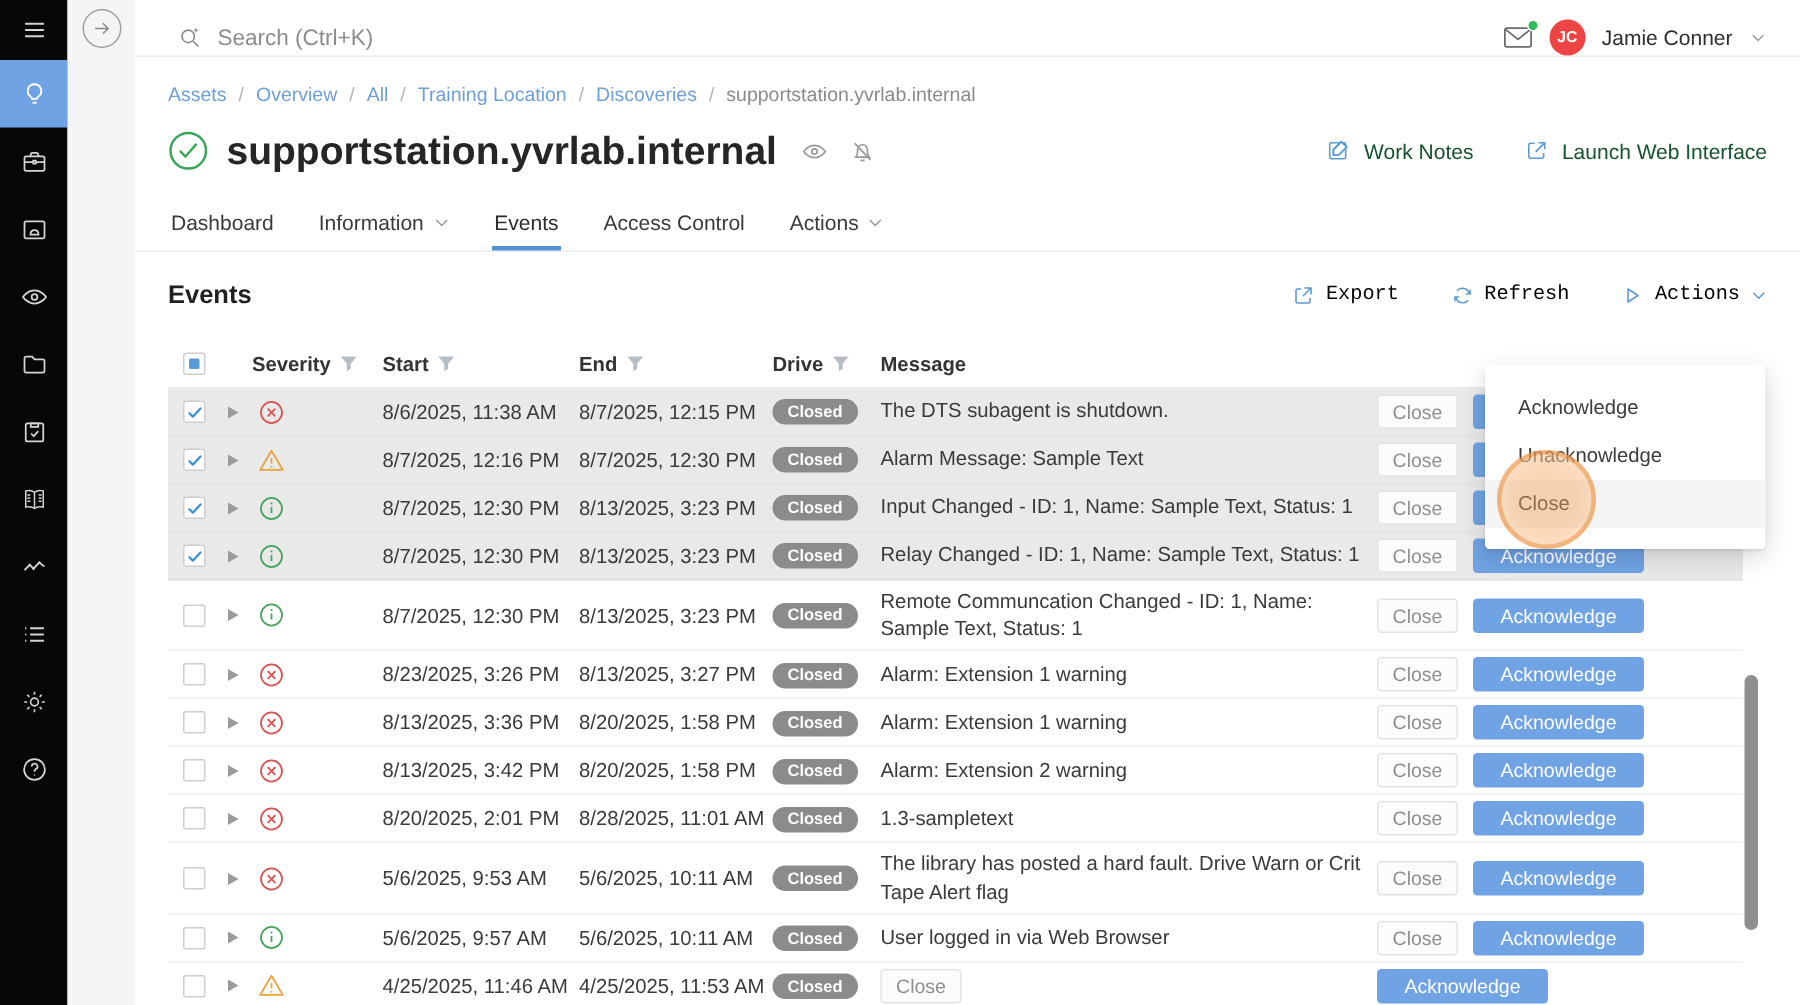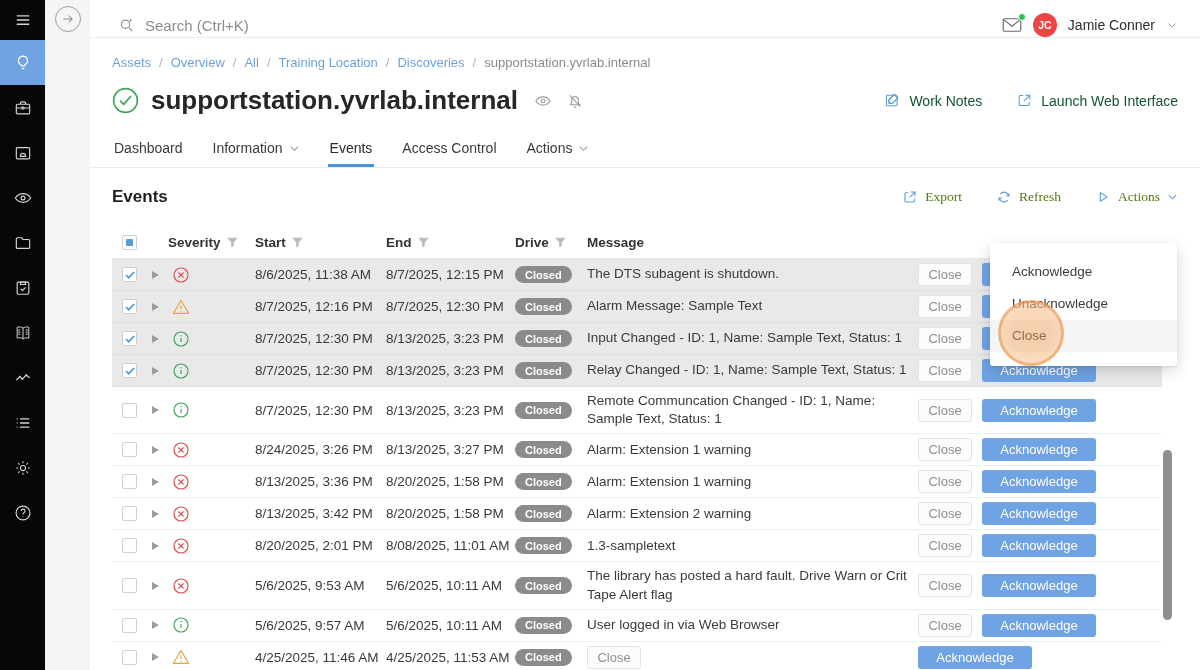--- a/index.html
+++ b/index.html
@@ -52,22 +52,22 @@
   .hdr-btn svg { width:17px; height:17px; color:#5b9bd5; }
 
   .tabs { margin:16px -22px 0; padding:0 22px; display:flex; gap:26px; border-bottom:1px solid #ececec; }
   .tab { padding:8px 2px 11px; font-size:14px; color:#3a3a3a; display:flex; gap:6px; align-items:center; cursor:pointer; }
   .tab.active { border-bottom:3px solid #4f94d6; padding-bottom:8px; color:#2b2b2b; }
   .tab svg { width:11px; height:11px; color:#9a9a9a; }
 
   .events-bar { margin-top:19px; display:flex; align-items:center; }
   .events-heading { font-size:17px; font-weight:bold; color:#1f1f1f; }
   .toolbar { margin-left:auto; display:flex; gap:34px; }
-  .tb-btn { display:flex; gap:7px; align-items:flex-start; font-size:13.5px; color:#4d7c0f; background:none; border:none; cursor:pointer;
-    font-family:Liberation Serif, serif; }
+  .tb-btn { display:flex; gap:7px; align-items:flex-start; font-size:13.5px; color:#000000; background:none; border:none; cursor:pointer;
+    font-family:Liberation Mono, monospace; }
   .tb-btn svg { width:16px; height:16px; color:#5b9bd5; }
   .tb-btn .dd { width:11px; height:11px; color:#9a9a9a; }
 
   
   .table { margin-top:20px; width:1050px; }
   .trow { display:grid; grid-template-columns:30px 26px 87px 131px 129px 72px 1fr 64px 114px 66px;
     align-items:center; min-height:32px; border-bottom:1px solid #f0f0f0; font-size:13.5px; color:#3a3a3a; }
   .trow.selected { background:#e9e9e9; border-bottom-color:#e0e0e0; }
   .thead { font-weight:bold; color:#333; min-height:32px; border-bottom:1px solid #e7e7e7; }
   .hcell { display:flex; align-items:center; gap:5px; }
@@ -582,21 +582,21 @@
               <div class="c-sev">
                 <span style="display: flex;">
                   <svg viewBox="0 0 20 20" width="18" height="18">
                     <g fill="none" stroke="#d9534f" stroke-width="1.3">
                       <circle cx="10" cy="10" r="7.8"></circle>
                       <path d="M7.2 7.2l5.6 5.6M12.8 7.2l-5.6 5.6"></path>
                     </g>
                   </svg>
                 </span>
               </div>
-              <div>8/24/2025, 3:26 PM</div>
+              <div>8/23/2025, 3:26 PM</div>
               <div>8/13/2025, 3:27 PM</div>
               <div><span class="pill">Closed</span></div>
               <div class="c-msg">Alarm: Extension 1 warning</div>
               <div><button class="btn-close">Close</button></div>
               <div><button class="btn-ack">Acknowledge</button></div>
               <div></div>
             </div>
             <div class="trow">
               <div class="c-check">
                 <span class="checkbox"></span>
@@ -658,21 +658,21 @@
                 <span style="display: flex;">
                   <svg viewBox="0 0 20 20" width="18" height="18">
                     <g fill="none" stroke="#d9534f" stroke-width="1.3">
                       <circle cx="10" cy="10" r="7.8"></circle>
                       <path d="M7.2 7.2l5.6 5.6M12.8 7.2l-5.6 5.6"></path>
                     </g>
                   </svg>
                 </span>
               </div>
               <div>8/20/2025, 2:01 PM</div>
-              <div>8/08/2025, 11:01 AM</div>
+              <div>8/28/2025, 11:01 AM</div>
               <div><span class="pill">Closed</span></div>
               <div class="c-msg">1.3-sampletext</div>
               <div><button class="btn-close">Close</button></div>
               <div><button class="btn-ack">Acknowledge</button></div>
               <div></div>
             </div>
             <div class="trow">
               <div class="c-check">
                 <span class="checkbox"></span>
               </div>

